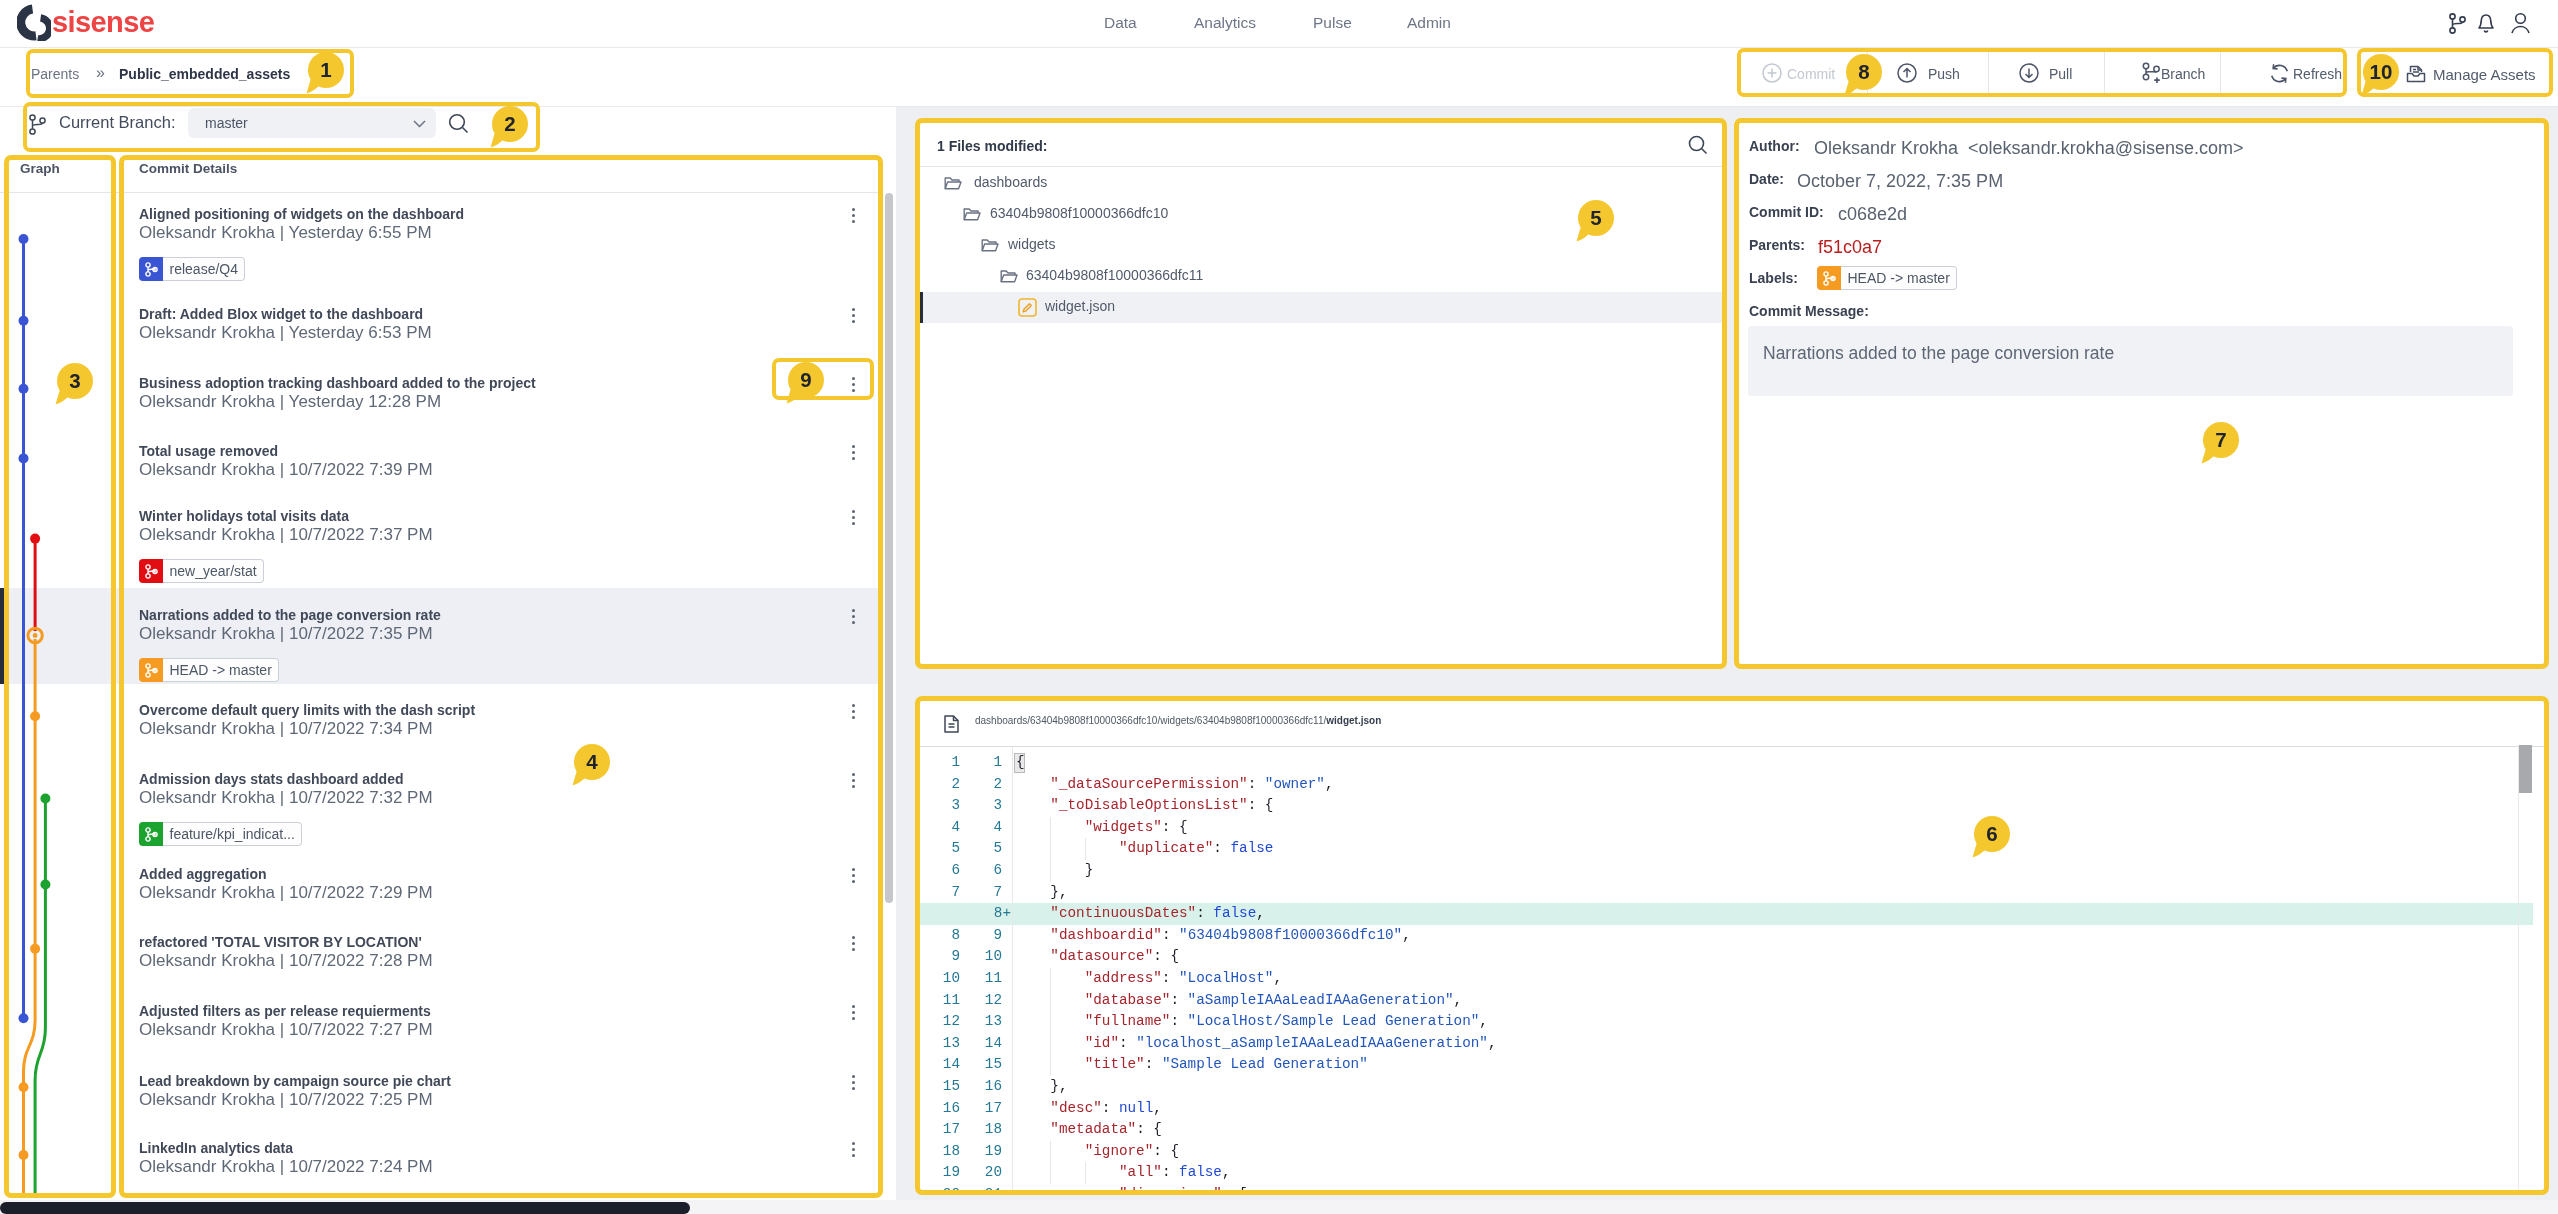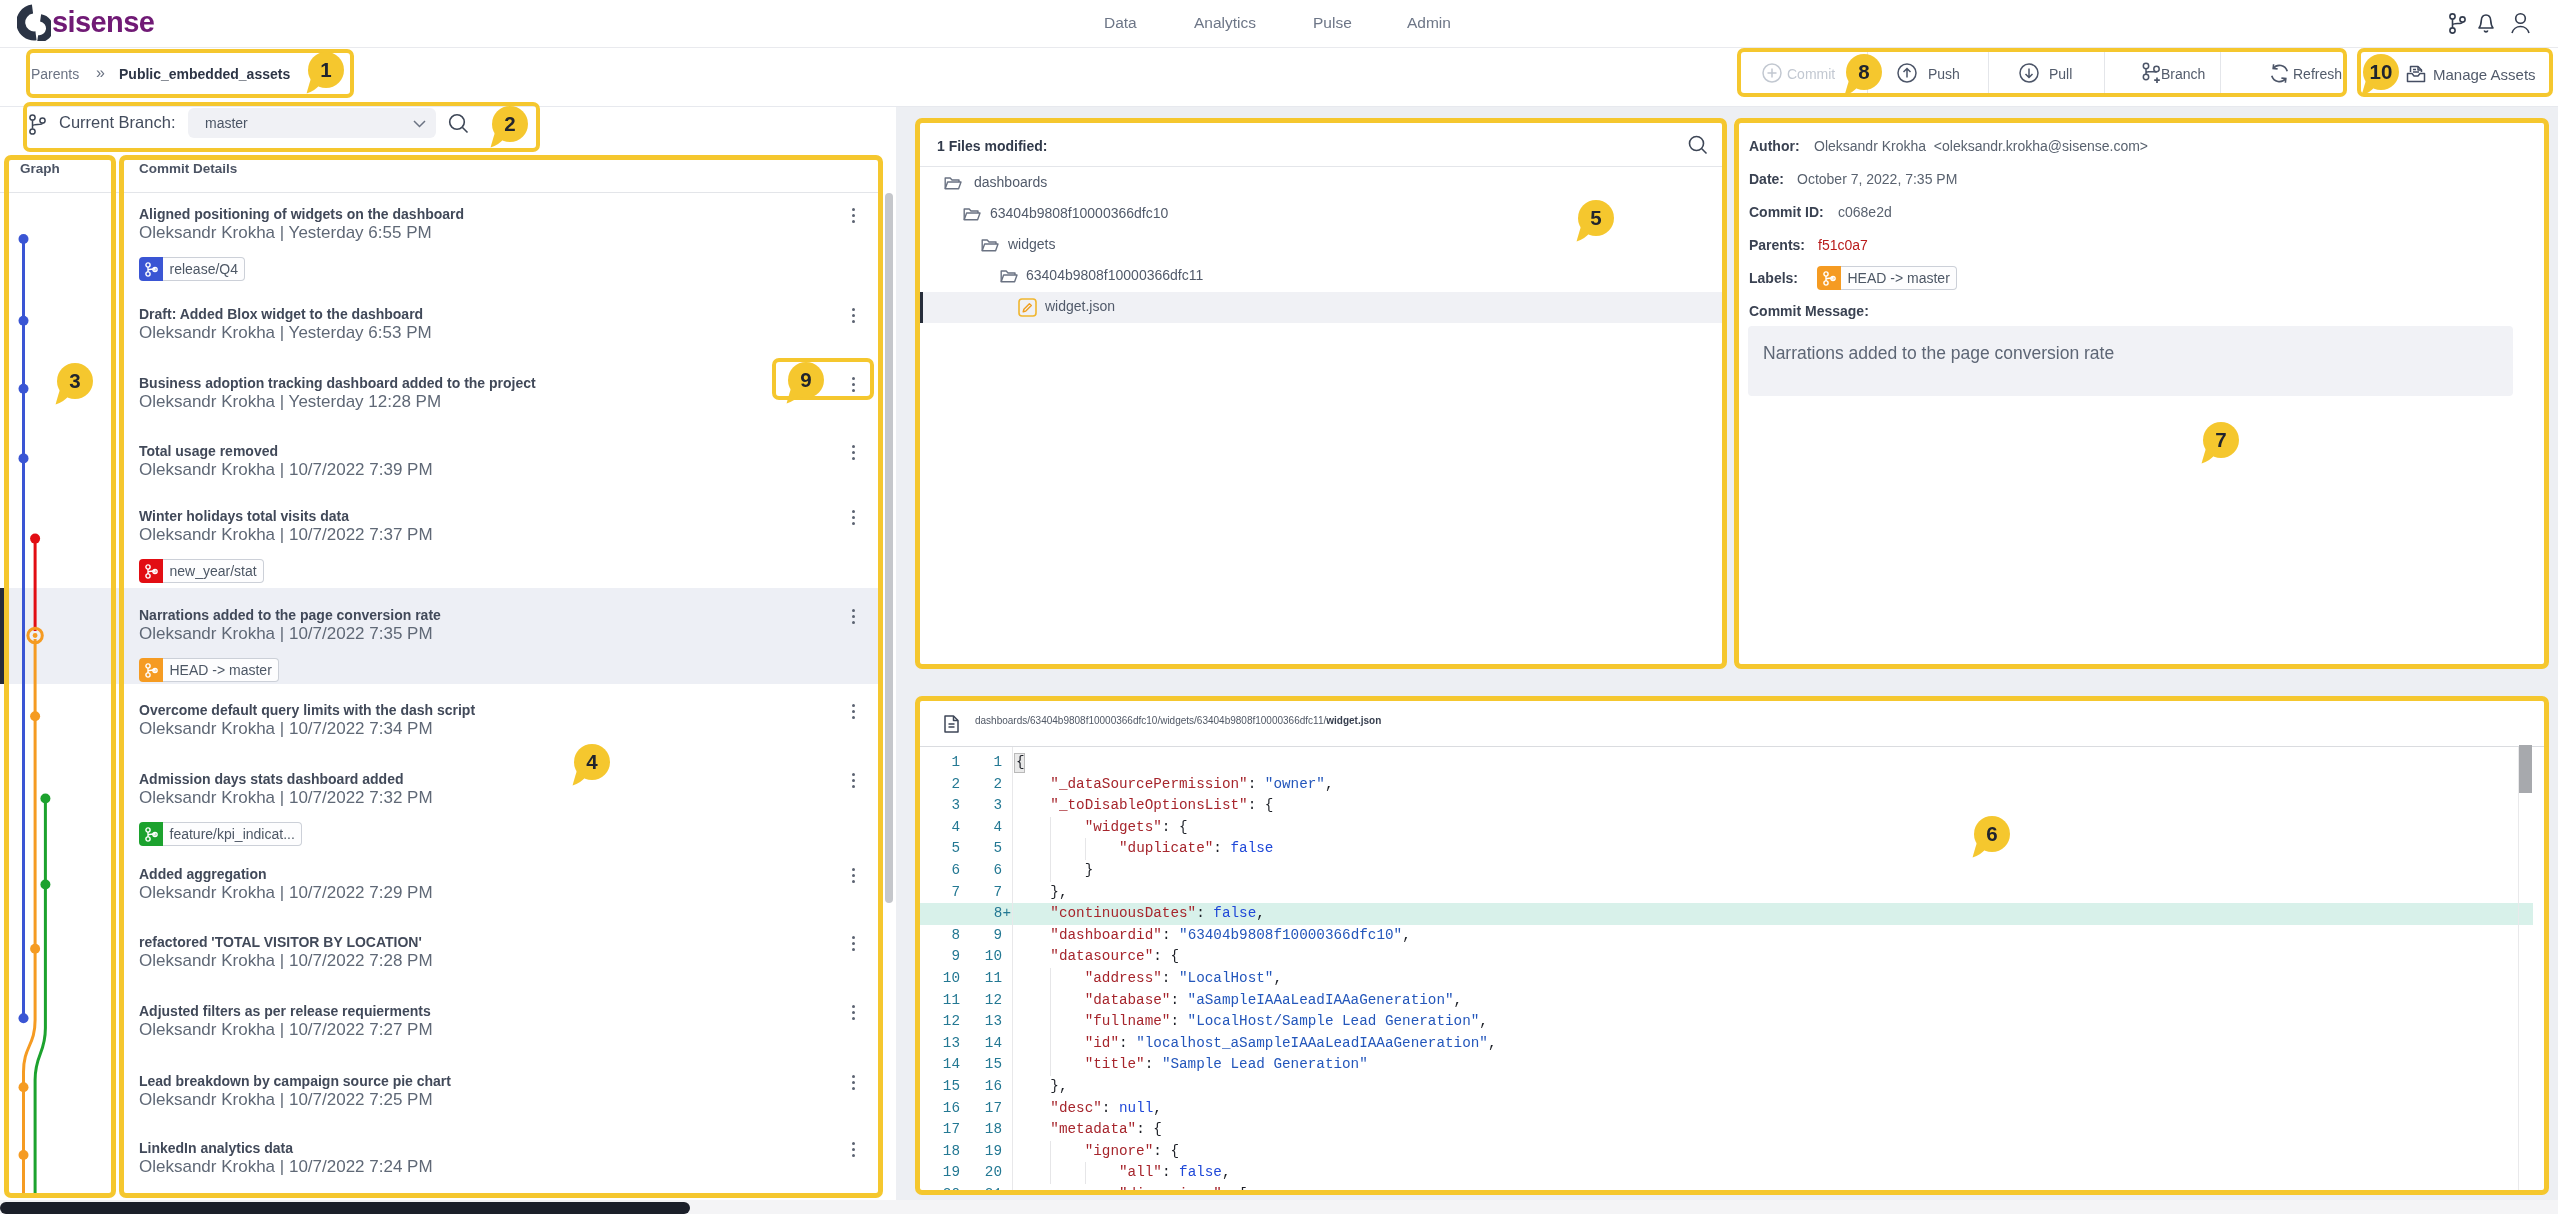--- a/index.html
+++ b/index.html
@@ -26,39 +26,39 @@
              font-size:14px; color:#4d5765; padding:0 6.5px; display:flex; align-items:center; white-space:nowrap; }
   .kebab { position:absolute; left:852px; width:4px; }
   .kebab span { display:block; width:3.4px; height:3.4px; border-radius:50%; background:#5c6372; margin-bottom:2.8px; }
   
   .grayarea { position:absolute; left:896px; top:107px; width:1662px; height:1107px; background:#edeff3; }
   .panel { position:absolute; background:#fff; border-radius:3px; }
   .treetext { font-size:14px; color:#515a6a; }
   
   .dl { position:absolute; font-size:14px; white-space:nowrap; }
   .dl b { color:#3a4252; font-weight:bold; }
-  .dl span { color:#59626f; font-size:14px; }
+  .dl span { color:#59626f; font-size:18px; }
   
   .mono { font-family:"Liberation Mono", monospace; font-size:14.3px; }
   .codeline { position:absolute; height:21.6px; line-height:21.6px; white-space:pre; }
   .ln { position:absolute; text-align:right; color:#237893; }
   .ck { color:#a6252c; } .cs { color:#2356bb; } .cb { color:#1f48d8; } .cp { color:#1d2027; }
   
   .ybox { position:absolute; border:4px solid #f5c72e; border-radius:7px; z-index:50; }
   .ybox5 { border-width:5px; }
   .balloon { position:absolute; z-index:60; }
 </style></head>
 <body>
 
 <div class="topbar">
   <svg class="abs" style="left:17px;top:4px" width="34" height="37" viewBox="0 0 34 37">
     <path d="M 15.5 5 A 11.5 11.5 0 1 0 19 31.8" fill="none" stroke="#2b3445" stroke-width="9"></path>
     <path d="M 23.6 13.9 A 8.2 8.2 0 0 1 20.6 34.7" fill="none" stroke="#2b3445" stroke-width="7.2"></path>
   </svg>
-  <div class="abs" style="left:52px;top:6px;font-size:29px;font-weight:bold;color:#701a75;letter-spacing:-0.6px;">sisense</div>
+  <div class="abs" style="left:52px;top:6px;font-size:29px;font-weight:bold;color:#ef4444;letter-spacing:-0.6px;">sisense</div>
   <span class="navitem" style="left:1104px;">Data</span>
   <span class="navitem" style="left:1194px;">Analytics</span>
   <span class="navitem" style="left:1313px;">Pulse</span>
   <span class="navitem" style="left:1407px;">Admin</span>
   <svg class="abs" style="left:2449px;top:13px" width="17" height="21" viewBox="0 0 17 21">
     <g fill="none" stroke="#333c4e" stroke-width="1.6">
       <circle cx="3.5" cy="3.5" r="2.6"></circle>
         <circle cx="3.5" cy="17.5" r="2.6"></circle>
         <circle cx="13.5" cy="6.5" r="2.6"></circle>
       <path d="M3.5 6.2 V 14.8 M3.5 12 C 3.5 9.5 13.5 11.5 13.5 9.2"></path>

